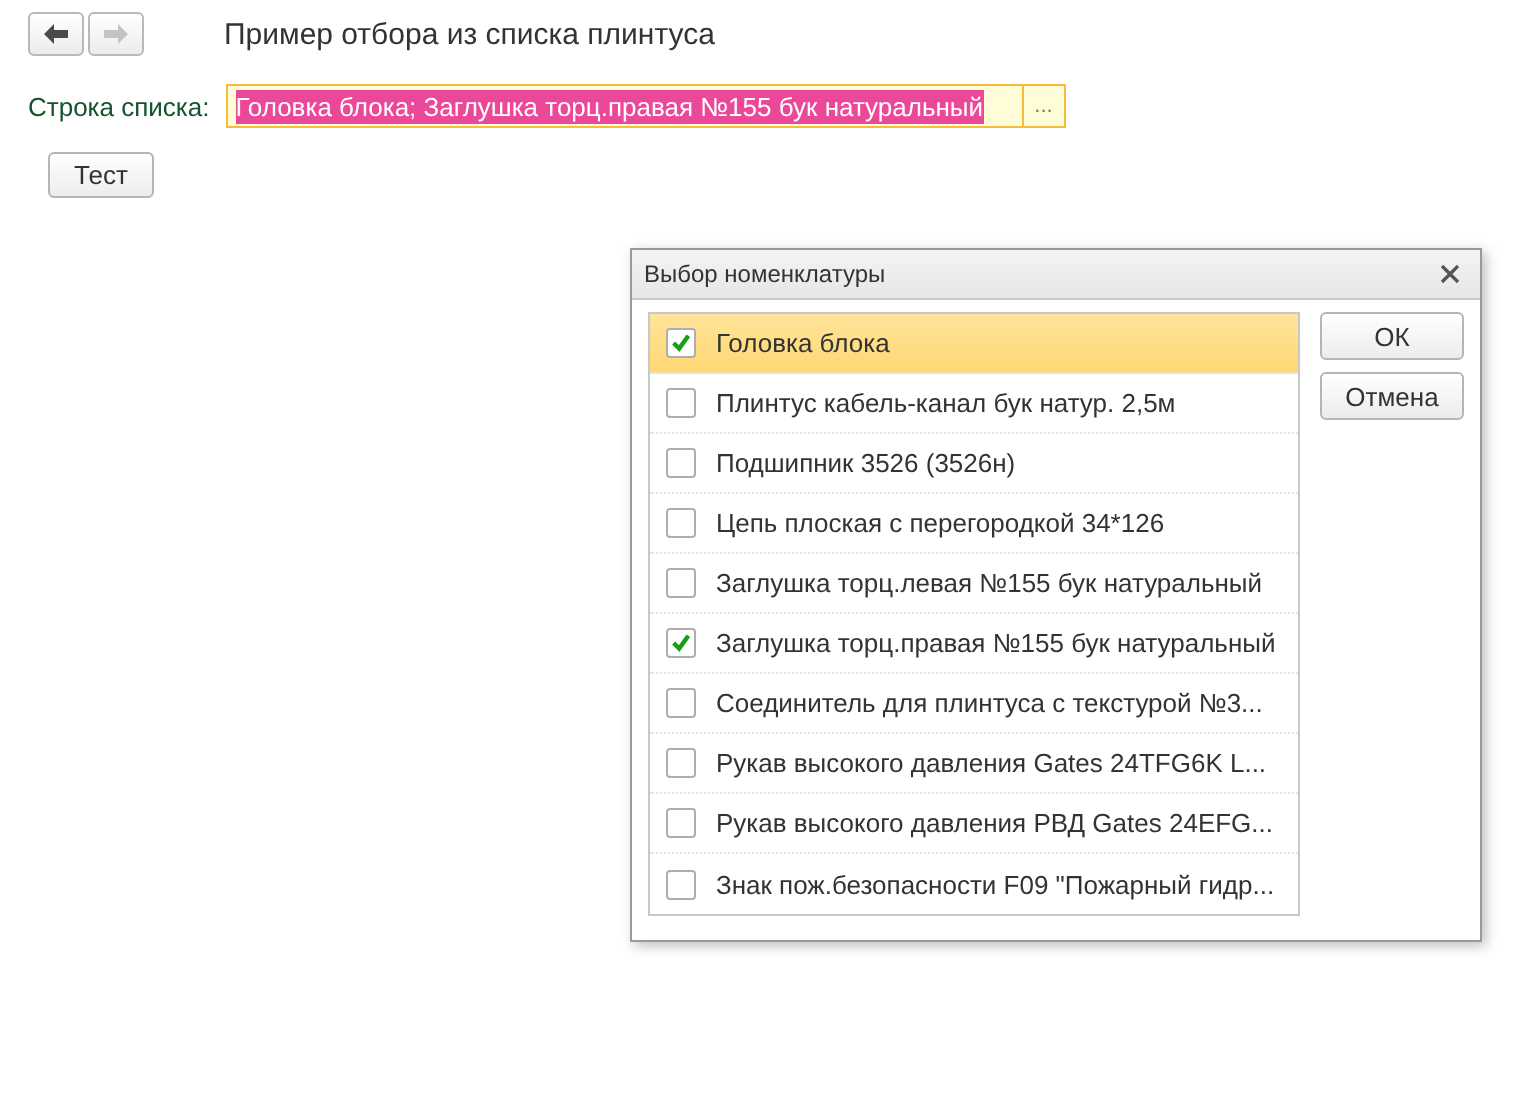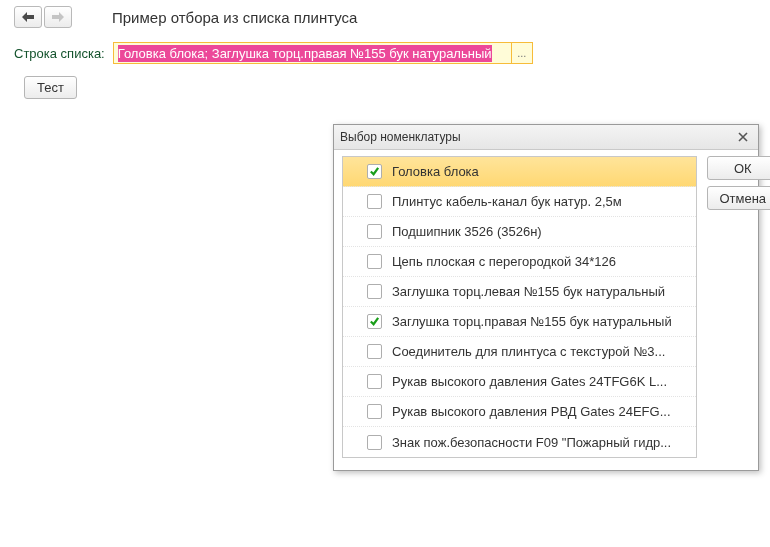--- a/index.html
+++ b/index.html
@@ -103,21 +103,21 @@
     cursor: pointer;
     box-sizing: border-box;
     display: inline-flex;
     align-items: center;
     justify-content: center;
   }
 
   
   .dialog {
     position: absolute;
-    left: 333px;
+    left: 315px;
     top: 124px;
     width: 424px;
     border: 1px solid #9a9a9a;
     background: #fff;
     box-shadow: 2px 2px 6px rgba(0,0,0,0.25);
   }
   .dialog-title {
     background: linear-gradient(#f4f4f4, #e6e6e6);
     border-bottom: 1px solid #c9c9c9;
     display: flex;
@@ -144,21 +144,21 @@
   }
   .list {
     flex: 1;
     border: 1px solid #c8c8c8;
     background: #fff;
   }
   .list-row {
     display: flex;
     align-items: center;
     height: 30px;
-    padding: 0 24px;
+    padding: 0 8px;
     border-bottom: 1px dotted #e3e3e3;
     box-sizing: border-box;
     cursor: pointer;
   }
   .list-row:last-child { border-bottom: none; }
   .list-row.selected {
     background: linear-gradient(#ffe49a, #ffd873);
   }
   .chk {
     width: 15px;

